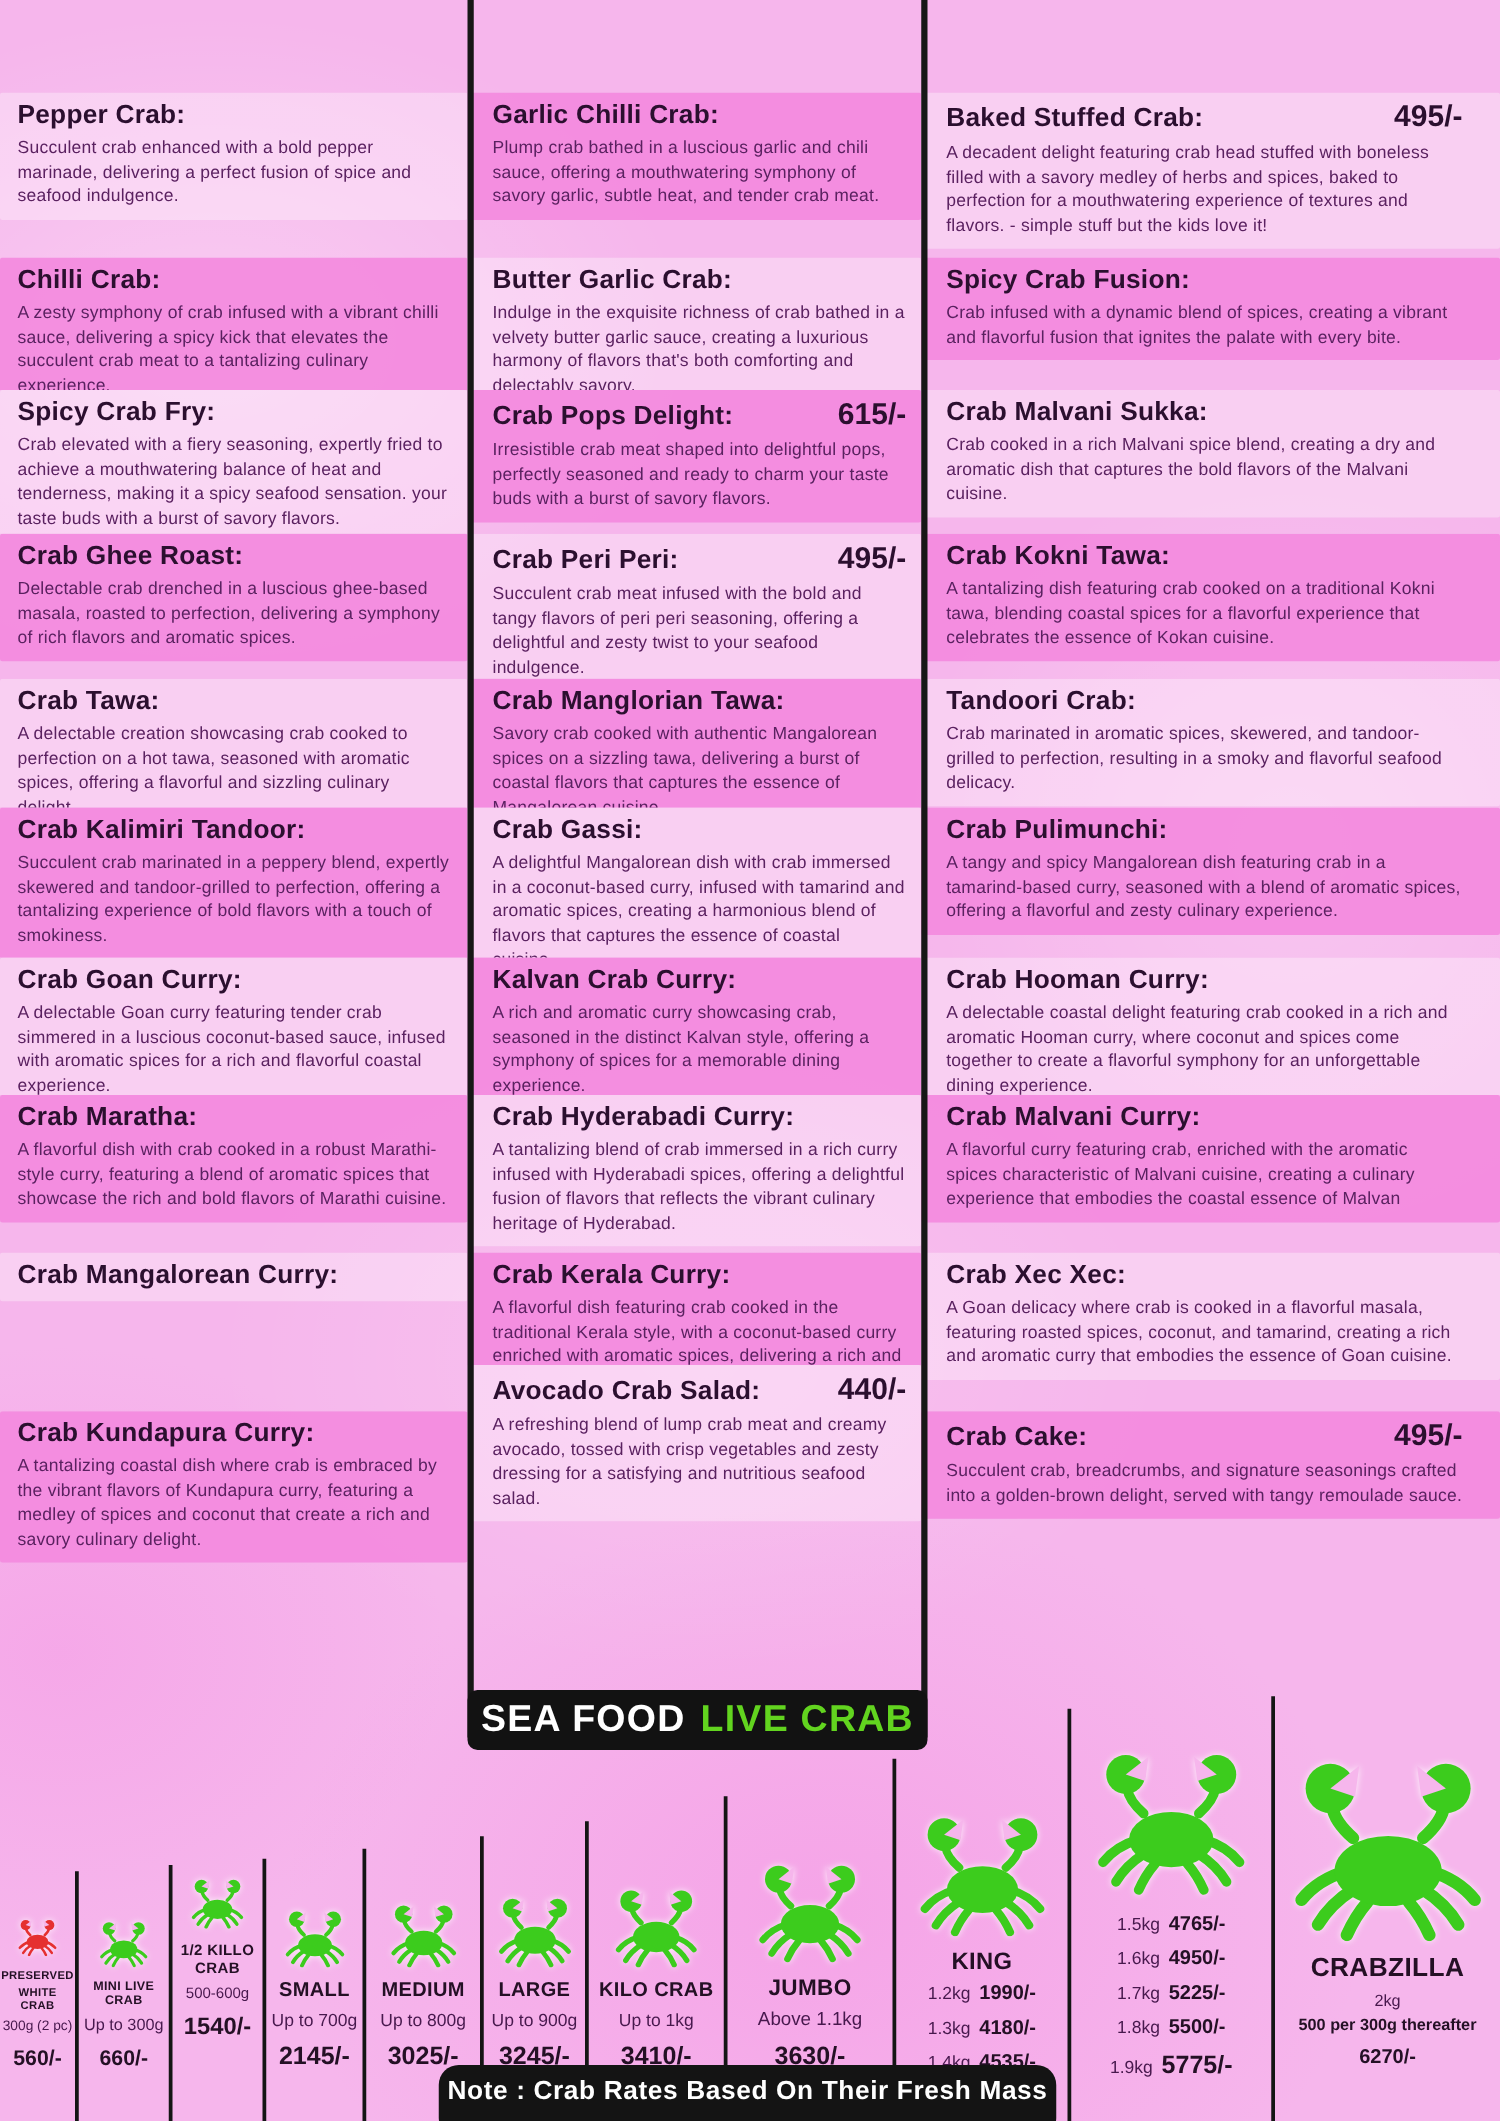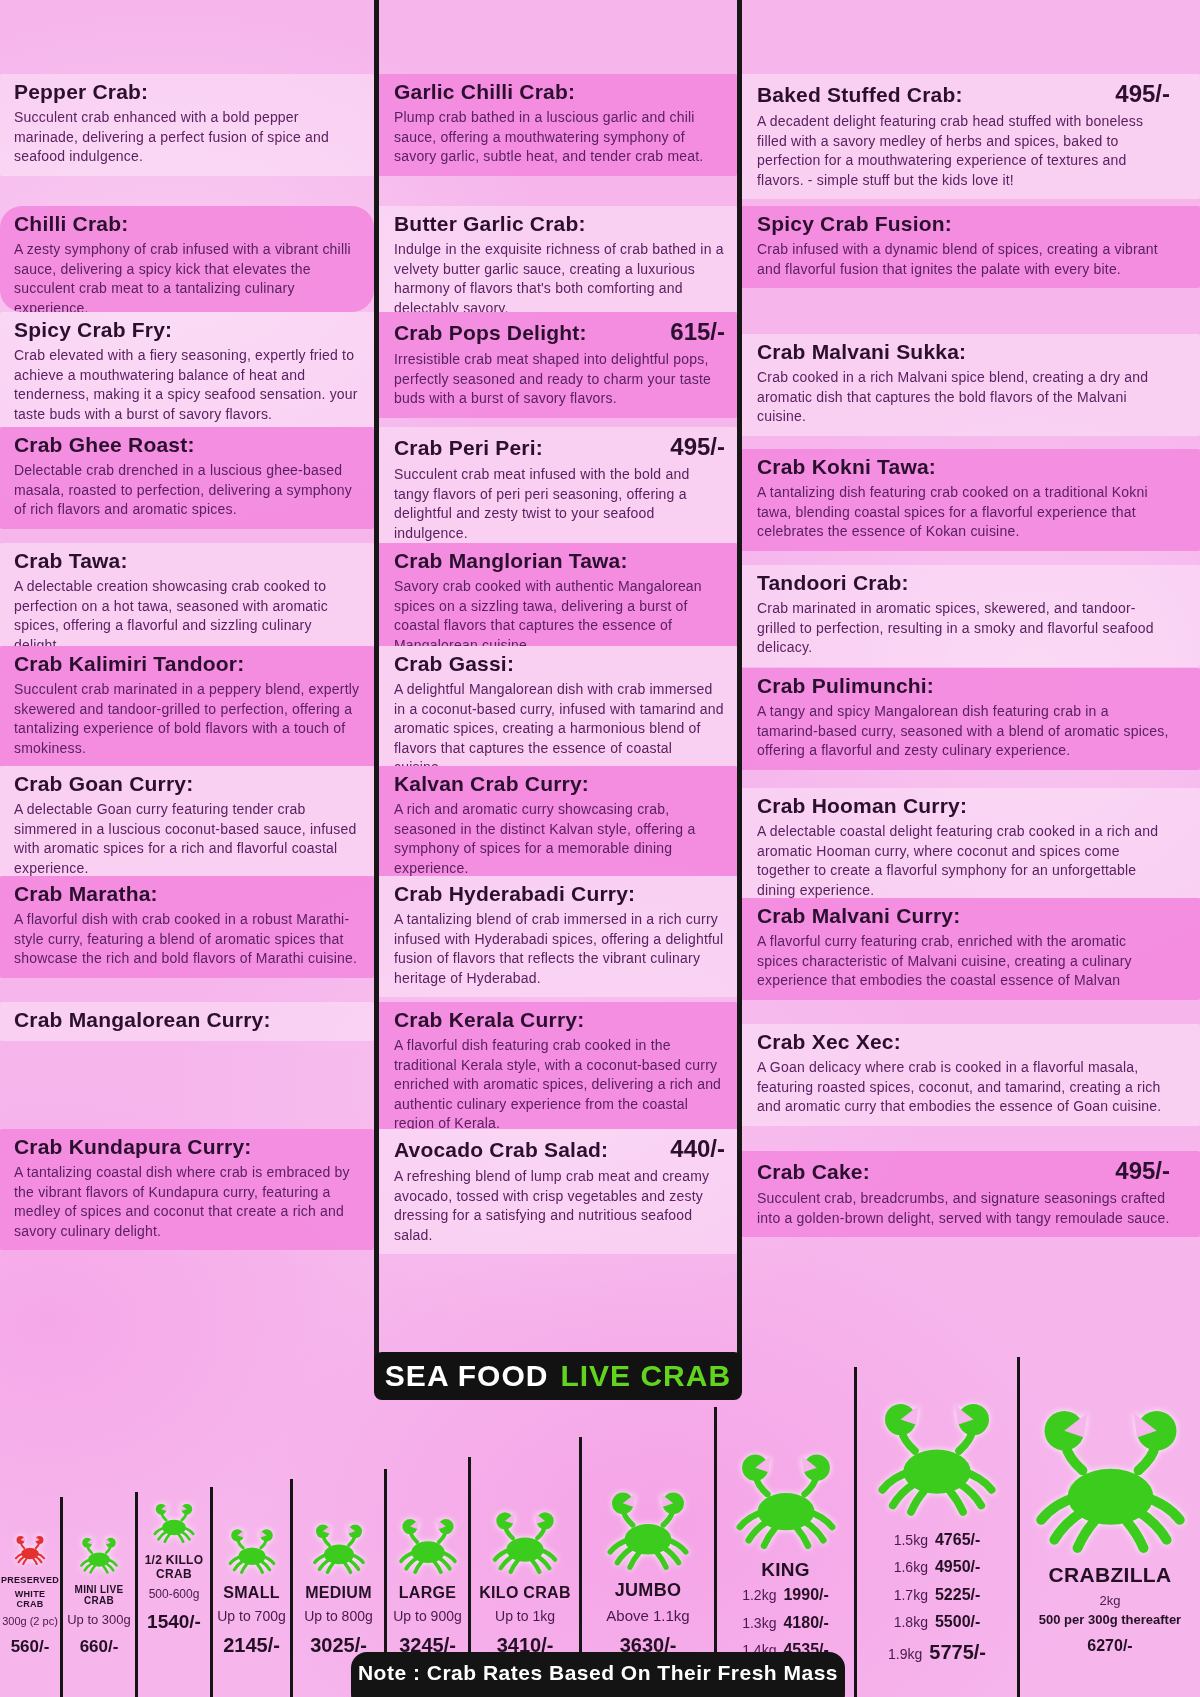--- a/index.html
+++ b/index.html
@@ -70,21 +70,21 @@
   <div class="menu-grid">
     <div class="menu-col col-0" id="col-0">
         <div class="menu-item" style="height: 132px;">
           <div class="band light">
             <div class="item-head">
               <span class="item-title">Pepper Crab:</span>
             </div>
             <p class="item-desc">Succulent crab enhanced with a bold pepper marinade, delivering a perfect fusion of spice and seafood indulgence.</p>
           </div>
         </div>
-        <div class="menu-item" style="height: 106px; border-radius: 22px;">
+        <div class="menu-item" style="height: 106px;">
           <div class="band dark">
             <div class="item-head">
               <span class="item-title">Chilli Crab:</span>
             </div>
             <p class="item-desc">A zesty symphony of crab infused with a vibrant chilli sauce, delivering a spicy kick that elevates the succulent crab meat to a tantalizing culinary experience.</p>
           </div>
         </div>
         <div class="menu-item" style="height: 115px;">
           <div class="band light">
             <div class="item-head">
@@ -209,21 +209,21 @@
           </div>
         </div>
         <div class="menu-item" style="height: 126px;">
           <div class="band light">
             <div class="item-head">
               <span class="item-title">Crab Hyderabadi Curry:</span>
             </div>
             <p class="item-desc">A tantalizing blend of crab immersed in a rich curry infused with Hyderabadi spices, offering a delightful fusion of flavors that reflects the vibrant culinary heritage of Hyderabad.</p>
           </div>
         </div>
-        <div class="menu-item" style="height: 127px;">
+        <div class="menu-item" style="height: 90px;">
           <div class="band dark">
             <div class="item-head">
               <span class="item-title">Crab Kerala Curry:</span>
             </div>
             <p class="item-desc">A flavorful dish featuring crab cooked in the traditional Kerala style, with a coconut-based curry enriched with aromatic spices, delivering a rich and authentic culinary experience from the coastal region of Kerala.</p>
           </div>
         </div>
         <div class="menu-item" style="height: 150px;">
           <div class="band light">
             <div class="item-head">
@@ -237,21 +237,21 @@
     <div class="menu-col col-2" id="col-2">
         <div class="menu-item" style="height: 132px;">
           <div class="band light">
             <div class="item-head">
               <span class="item-title">Baked Stuffed Crab:</span>
               <span class="item-price">495/-</span>
             </div>
             <p class="item-desc">A decadent delight featuring crab head stuffed with boneless filled with a savory medley of herbs and spices, baked to perfection for a mouthwatering experience of textures and flavors. - simple stuff but the kids love it!</p>
           </div>
         </div>
-        <div class="menu-item" style="height: 128px;">
+        <div class="menu-item" style="height: 106px;">
           <div class="band dark">
             <div class="item-head">
               <span class="item-title">Spicy Crab Fusion:</span>
             </div>
             <p class="item-desc">Crab infused with a dynamic blend of spices, creating a vibrant and flavorful fusion that ignites the palate with every bite.</p>
           </div>
         </div>
         <div class="menu-item" style="height: 115px;">
           <div class="band light">
             <div class="item-head">

